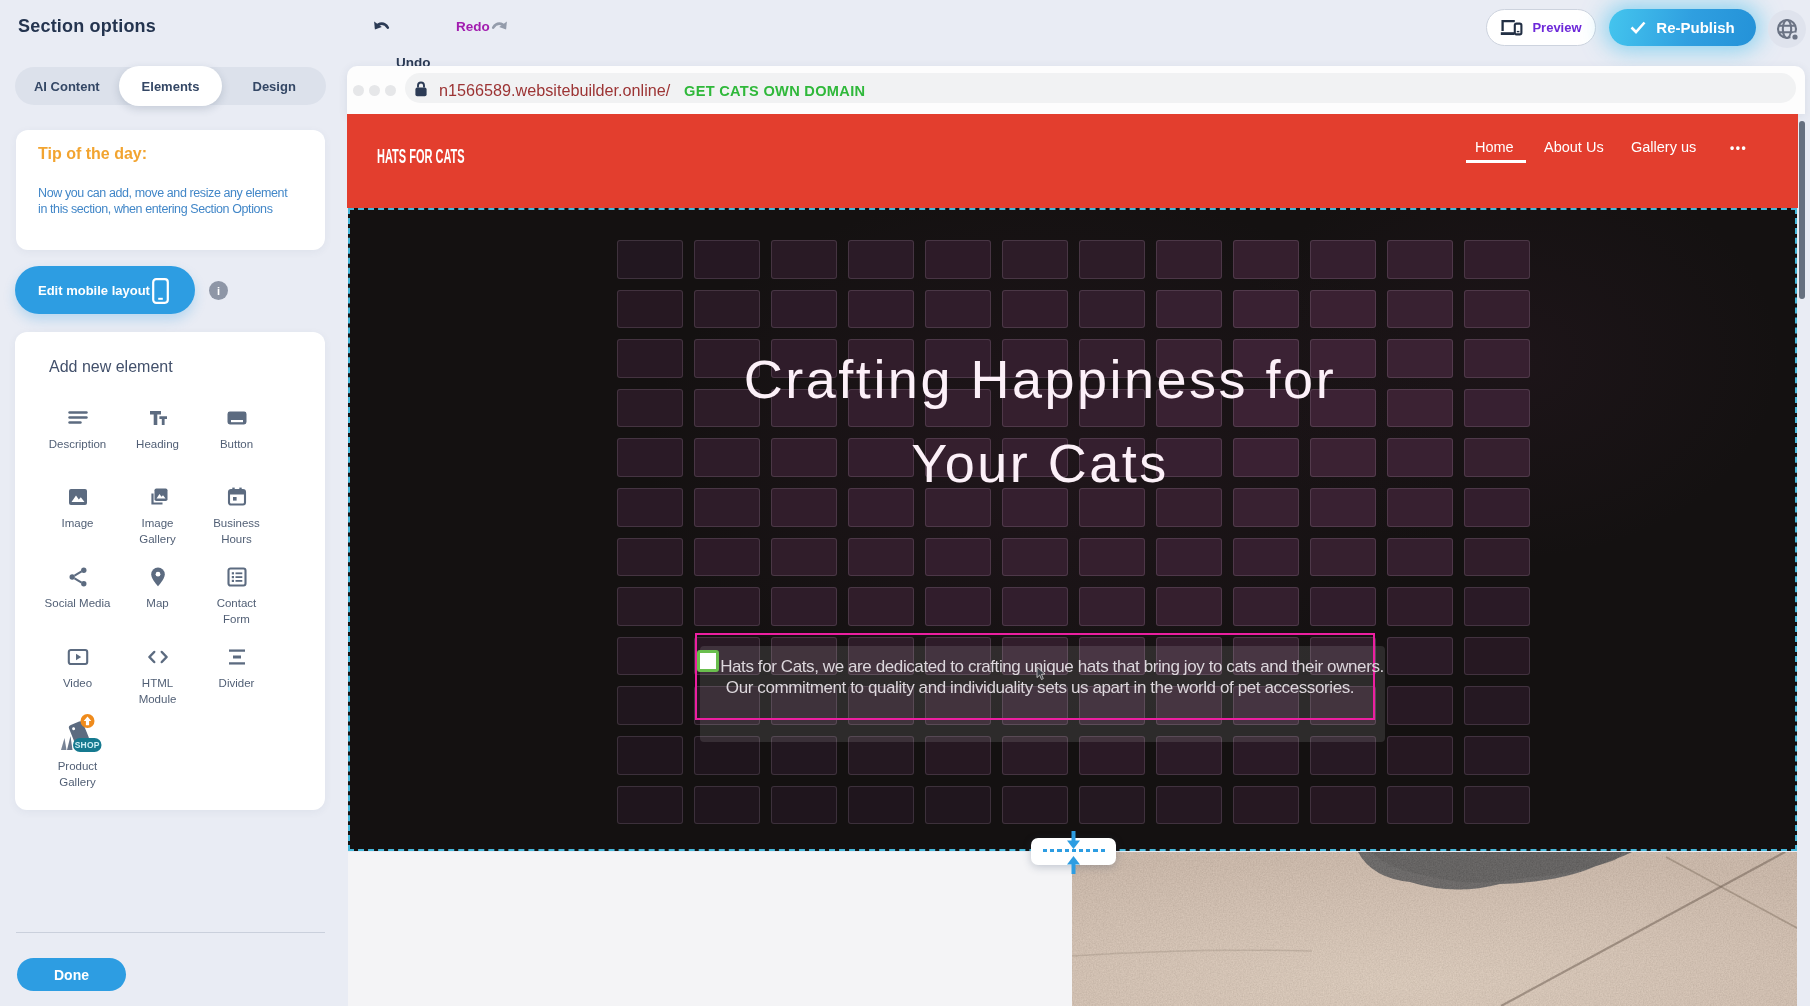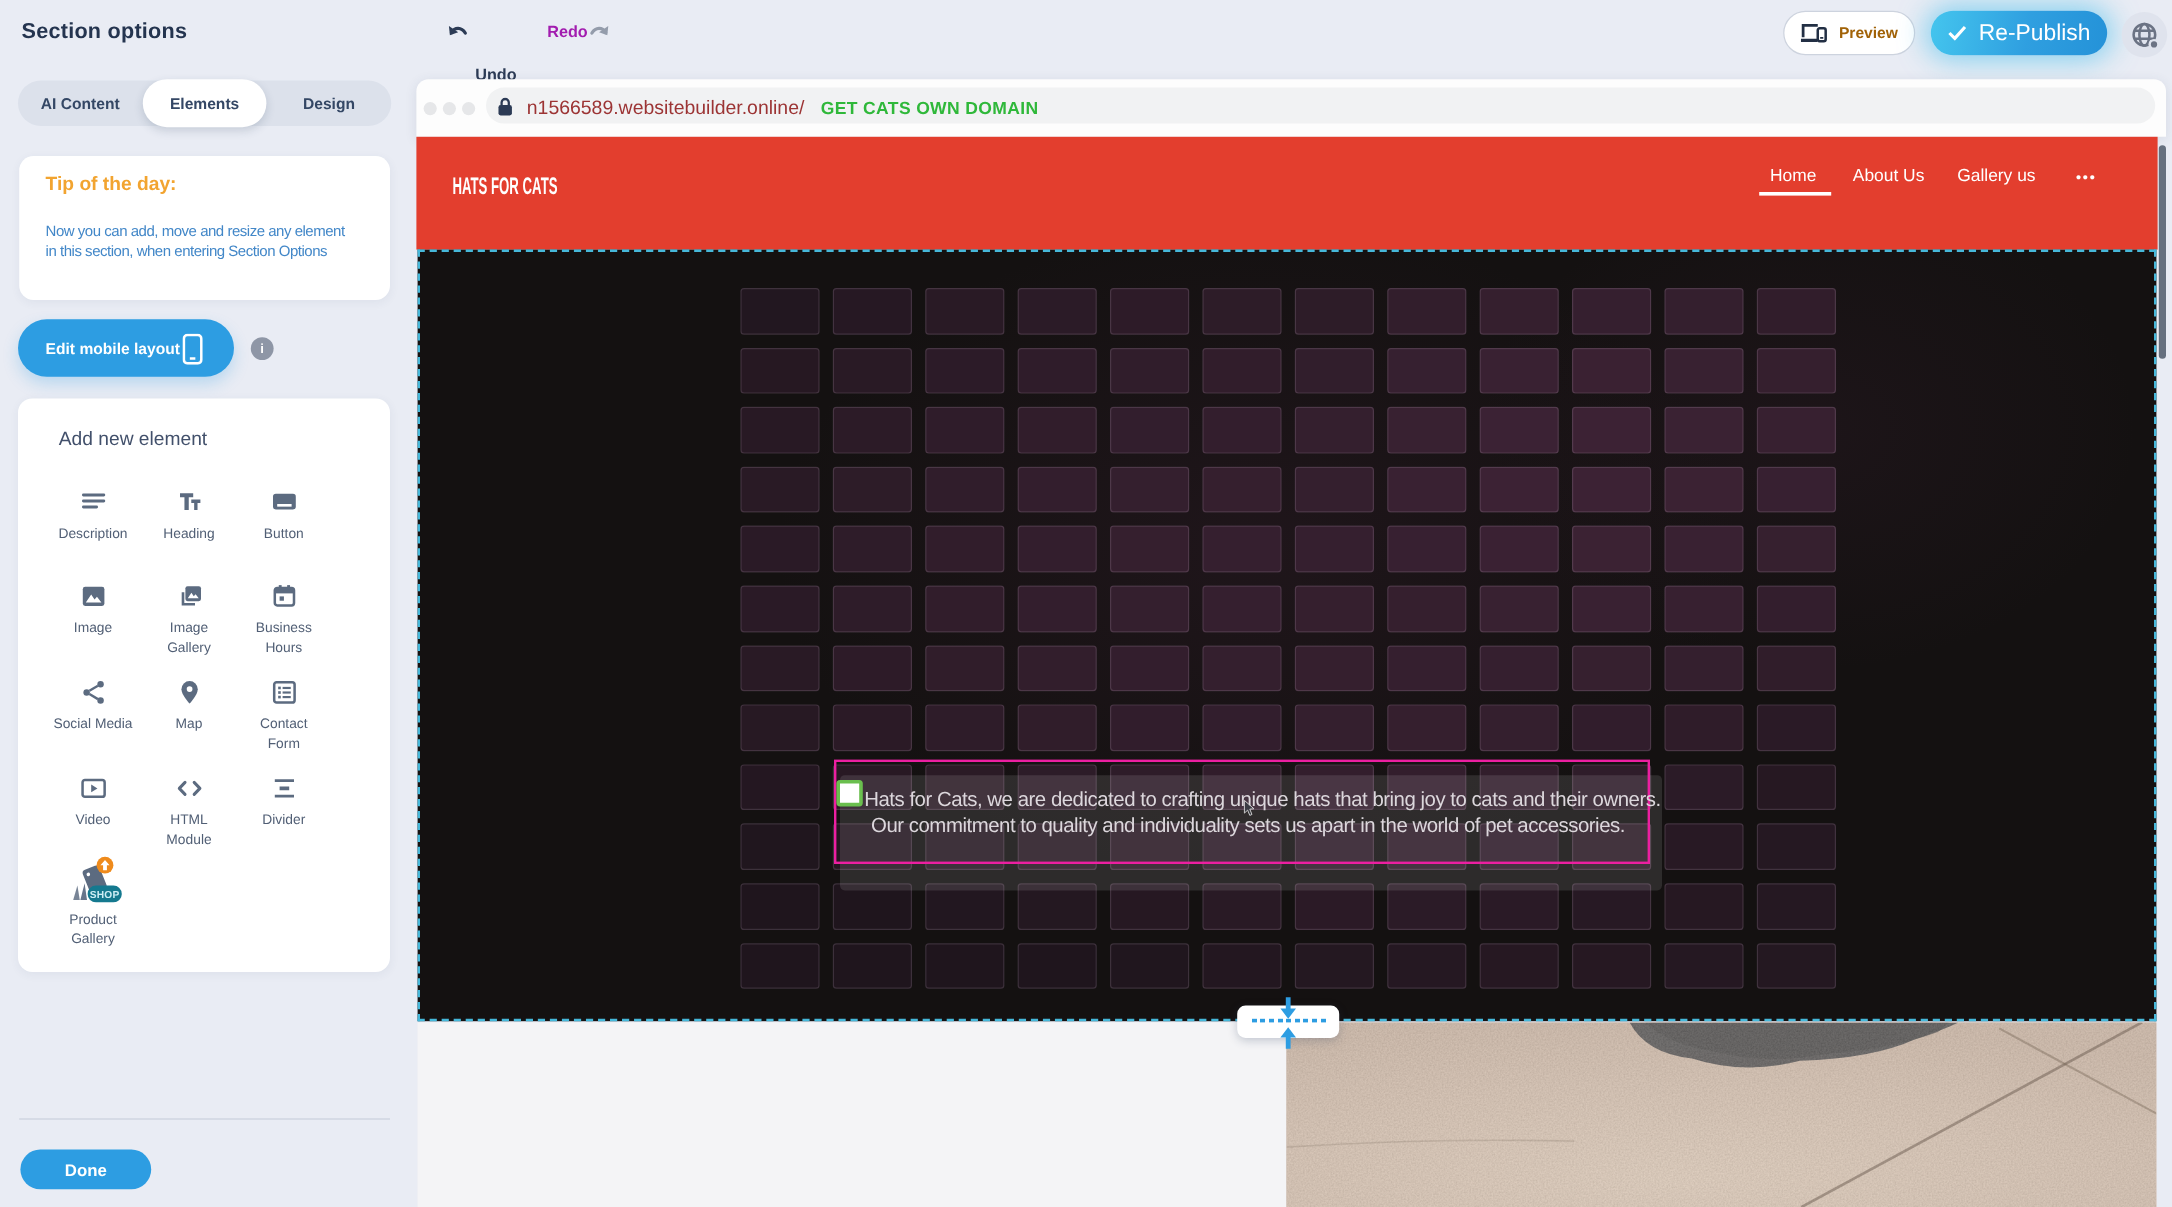--- a/index.html
+++ b/index.html
@@ -5,22 +5,22 @@
   * { margin:0; padding:0; box-sizing:border-box; }
   html,body { width:1810px; height:1006px; overflow:hidden; }
   body { background:#e9ecf4; font-family:"Liberation Sans", sans-serif; position:relative; }
   .abs { position:absolute; }
 
   
   #title { left:18px; top:16px; font-size:18px; font-weight:bold; color:#24344f; letter-spacing:.2px; }
   .undoredo { top:19px; font-size:13.5px; font-weight:bold; color:#2c3b55; }
   #redo { color:#a21caf; }
   .pill-btn { border-radius:19px; height:37px; display:flex; align-items:center; justify-content:center; }
-  #preview { left:1486px; top:9px; width:110px; background:#fff; border:1px solid #cdd3de; color:#a16207; font-weight:bold; font-size:13px; }
-  #republish { left:1609px; top:9px; width:147px; background:linear-gradient(100deg,#44c5ee 0%,#2f9fe0 55%,#2492d8 100%); color:#fff; font-weight:normal; font-size:19px; box-shadow:0 0 22px 5px rgba(62,190,236,.55); }
+  #preview { left:1486px; top:9px; width:110px; background:#fff; border:1px solid #cdd3de; color:#6d28d9; font-weight:bold; font-size:13px; }
+  #republish { left:1609px; top:9px; width:147px; background:linear-gradient(100deg,#44c5ee 0%,#2f9fe0 55%,#2492d8 100%); color:#fff; font-weight:bold; font-size:15px; box-shadow:0 0 22px 5px rgba(62,190,236,.55); }
   #globe { left:1768px; top:10px; width:38px; height:38px; border-radius:50%; background:#dfe3ed; display:flex; align-items:center; justify-content:center; }
 
   
   #tabs { left:15px; top:67px; width:311px; height:38px; background:#dce1eb; border-radius:19px; display:flex; }
   #tabs .tab { flex:1; display:flex; align-items:center; justify-content:center; font-size:13px; font-weight:bold; color:#344765; }
   #tabs .active { background:#fff; border-radius:20px; height:40px; margin-top:-1px; box-shadow:0 3px 8px rgba(40,60,90,.18); }
   #tipcard { left:16px; top:130px; width:309px; height:120px; background:#fff; border-radius:12px; box-shadow:0 2px 8px rgba(50,70,100,.06); }
   #tiptitle { left:38px; top:145px; font-size:16px; font-weight:bold; color:#f2a430; }
   #tipbody { left:38px; top:185px; width:290px; font-size:12.5px; letter-spacing:-0.4px; line-height:16px; color:#4287c8; }
   #editmobile { left:15px; top:266px; width:180px; height:48px; border-radius:24px; background:#2d9de2; box-shadow:0 6px 12px rgba(45,157,226,.25); color:#fff; font-weight:bold; font-size:14.5px; display:flex; align-items:center; }
@@ -379,20 +379,21 @@
       <div class="bx" style="left:500px; top:577.6px; background:rgb(31,21,29);"></div>
       <div class="bx" style="left:577px; top:577.6px; background:rgb(32,22,30);"></div>
       <div class="bx" style="left:654px; top:577.6px; background:rgb(35,23,32);"></div>
       <div class="bx" style="left:731px; top:577.6px; background:rgb(36,24,33);"></div>
       <div class="bx" style="left:808px; top:577.6px; background:rgb(37,24,34);"></div>
       <div class="bx" style="left:885px; top:577.6px; background:rgb(38,24,34);"></div>
       <div class="bx" style="left:962px; top:577.6px; background:rgb(38,24,34);"></div>
       <div class="bx" style="left:1039px; top:577.6px; background:rgb(37,24,34);"></div>
       <div class="bx" style="left:1116px; top:577.6px; background:rgb(36,24,33);"></div>
     </div>
+    <div class="abs" id="h1a">Crafting Happiness for<br>Your Cats</div>
     <div class="abs" id="selbg"></div>
     <div class="abs" id="selrect"></div>
     <div class="abs" id="checkbox"></div>
     <div class="abs" id="bodytext"><span style="display:inline-block;width:24px;"></span>Hats for Cats, we are dedicated to crafting unique hats that bring joy to cats and their owners.<br>Our commitment to quality and individuality sets us apart in the world of pet accessories.</div>
     <svg class="abs" style="left:688px; top:458px;" width="10" height="15" viewBox="0 0 10 15" opacity="0.85">
       <path d="M1 1 L1 11.6 L3.7 9.1 L5.5 13.5 L7.3 12.7 L5.5 8.3 L9 8 Z" fill="#3a3e45" stroke="#eee" stroke-width="0.8"></path>
     </svg>
   </div>
   <div class="abs" id="heroborder"></div>
 

